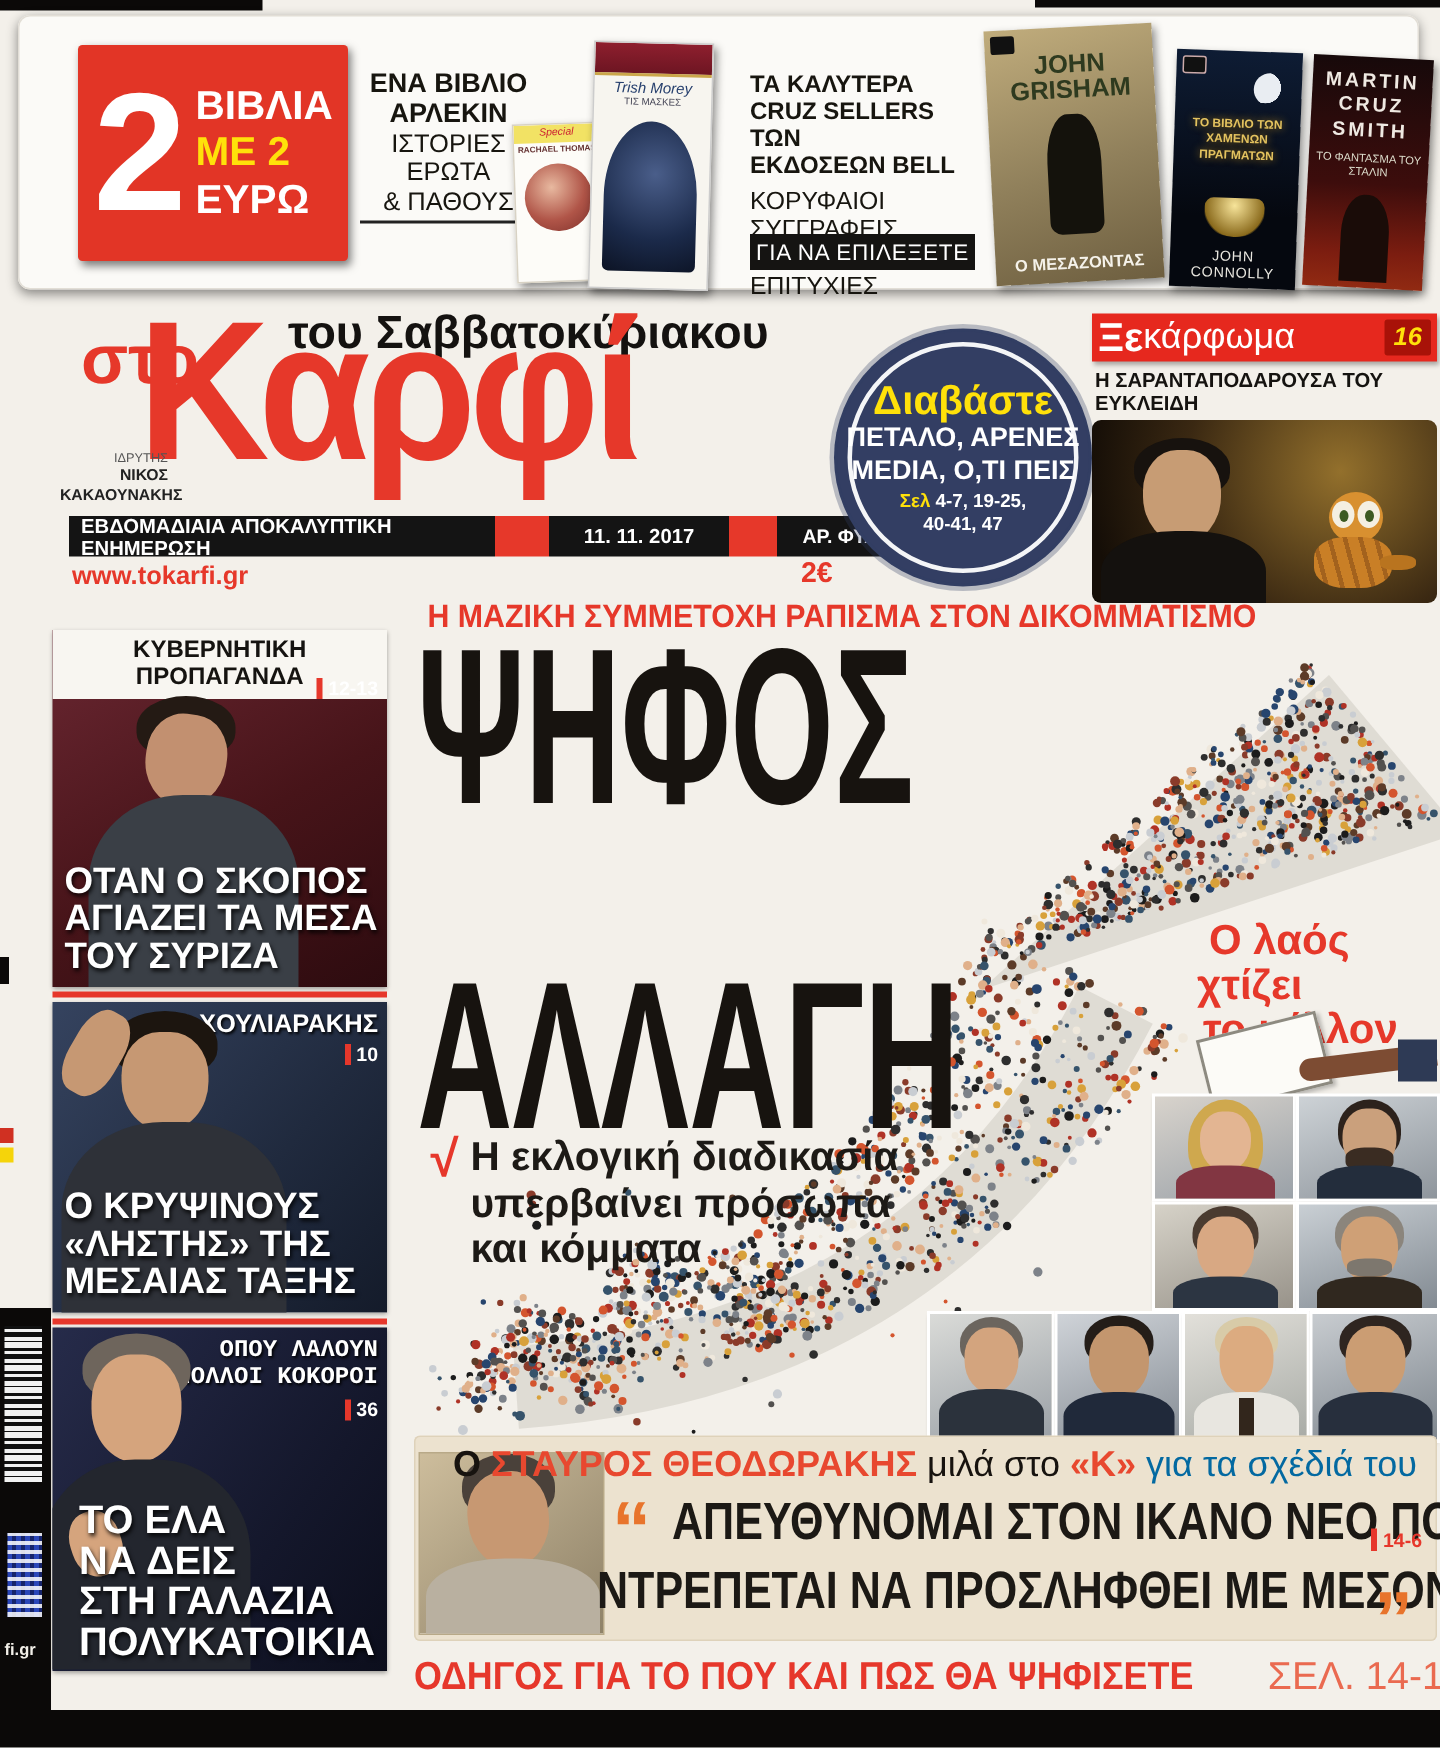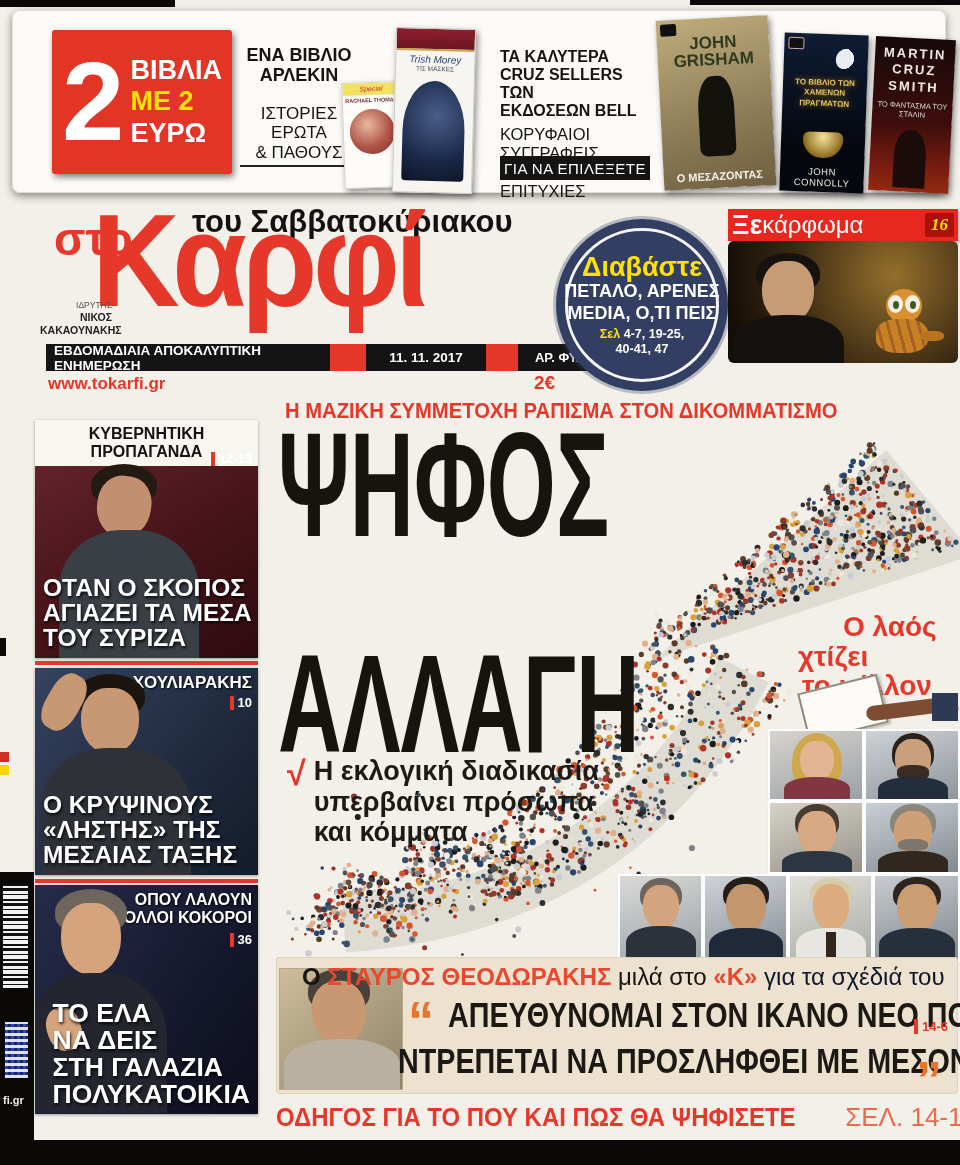--- a/index.html
+++ b/index.html
@@ -70,21 +70,21 @@
         <span class="yel">ΜΕ 2</span>
         <span>ΕΥΡΩ</span>
       </span>
     </div>
 
     <div class="abs" style="left:228px;top:36px;width:118px;text-align:center;color:#17150f;">
       <div style="font-weight:900;font-size:18px;line-height:1.1;">
         <div>ΕΝΑ ΒΙΒΛΙΟ</div>
         <div>ΑΡΛΕΚΙΝ</div>
       </div>
-      <div style="font-size:17px;line-height:1.15;margin-top:18px;">
+      <div style="font-size:17px;line-height:1.15;margin-top:0;">
         <div>ΙΣΤΟΡΙΕΣ</div>
         <div>ΕΡΩΤΑ</div>
         <div style="border-bottom:2px solid #222;padding-bottom:3px;">&amp; ΠΑΘΟΥΣ</div>
       </div>
     </div>
 
     <div class="bcover" style="left:331px;top:72px;width:57px;height:104px;background:#fdfcf8;border:1px solid #d8d2c4;transform:rotate(-2deg);">
       <div style="background:#f2e264;color:#c23;font-size:7px;font-style:italic;text-align:center;height:12px;line-height:12px;">Special</div>
       <div style="font-size:5.5px;font-weight:700;text-align:center;color:#633;margin-top:2px;">RACHAEL THOMAS</div>
       <div style="position:absolute;left:6px;top:26px;width:45px;height:45px;border-radius:50%;
@@ -178,22 +178,23 @@
       <span style="color:#fff;">4-7, 19-25,</span>
       <div style="color:#fff;">40-41, 47</div>
     </div>
   </div>
 
   <div id="xek" class="abs">
     <div id="xekbar">
       <span style="color:#fff;font-weight:900;font-size:27px;">Ξε</span>
       <span style="color:#fff;font-size:24px;">κάρφωμα</span>
       <span style="margin-left:auto;background:#a81208;color:#ffe10a;font-weight:900;font-style:italic;
-                   font-size:17px;padding:2px 6px;border-radius:2px;font-family:Liberation Serif, serif;">16</span>
-    </div>
+                   font-size:17px;padding:2px 6px;border-radius:2px;">16</span>
+    </div>
+    <div style="font-weight:900;font-size:13.5px;color:#151310;margin:5px 0 4px 2px;">Η ΣΑΡΑΝΤΑΠΟΔΑΡΟΥΣΑ ΤΟΥ ΕΥΚΛΕΙΔΗ</div>
     <div style="position:relative;height:122px;border-radius:6px;overflow:hidden;
                 background:radial-gradient(circle at 72% 28%, #93702c, #3a2812 55%, #150e07 90%);">
       <div class="fig" style="left:6px;top:10px;width:110px;height:112px;">
         <div class="fhair" style="left:22px;top:2px;width:64px;height:40px;background:#17120e;"></div>
         <div class="fface" style="left:28px;top:10px;width:52px;height:62px;background:#c79c74;"></div>
         <div class="fsuit" style="left:0px;top:64px;width:110px;height:60px;background:#14110e;"></div>
       </div>
       <div style="position:absolute;right:20px;bottom:6px;width:70px;height:70px;">
         <div style="position:absolute;left:18px;top:2px;width:36px;height:34px;border-radius:50%;background:#d89030;"></div>
         <div style="position:absolute;left:20px;top:8px;width:15px;height:18px;border-radius:50%;background:#f4efe2;"></div>
@@ -2143,21 +2144,21 @@
   <div class="abs" style="left:287px;top:756px;z-index:2;display:flex;gap:8px;">
     <span style="color:#e6372b;font-weight:900;font-size:34px;line-height:1;">√</span>
     <span style="font-weight:700;font-size:27px;color:#1d1a16;line-height:1.13;">
       <div>Η εκλογική διαδικασία</div>
       <div>υπερβαίνει πρόσωπα</div>
       <div>και κόμματα</div>
     </span>
   </div>
 
   <div class="abs redtxt" style="left:798px;top:612px;z-index:2;font-weight:700;font-size:28px;line-height:1.06;">
-    <div style="padding-left:8px;margin-left:37px;">Ο λαός</div>
+    <div style="padding-left:8px;">Ο λαός</div>
     <div>χτίζει</div>
     <div style="padding-left:4px;">το μέλλον</div>
   </div>
 
   <div class="abs" style="left:790px;top:683px;width:168px;height:50px;z-index:2;">
     <div style="position:absolute;left:12px;top:0px;width:78px;height:46px;background:#fcfbf7;
                 border:2px solid #8d8a80;transform:rotate(-14deg);box-shadow:2px 2px 3px rgba(0,0,0,.25);"></div>
     <div style="position:absolute;right:0px;top:18px;width:92px;height:15px;background:#7d4c33;
                 border-radius:8px 0 0 8px;transform:rotate(-7deg);"></div>
     <div style="position:absolute;right:0px;top:10px;width:26px;height:28px;background:#2e3a55;"></div>
@@ -2190,21 +2191,21 @@
     </div>
     <div class="ovl" style="position:absolute;left:8px;bottom:8px;font-size:24.5px;">
       <div>Ο ΚΡΥΨΙΝΟΥΣ</div>
       <div>«ΛΗΣΤΗΣ» ΤΗΣ</div>
       <div>ΜΕΣΑΙΑΣ ΤΑΞΗΣ</div>
     </div>
   </div>
   <div class="abs redrule" style="top:879px;"></div>
 
   <div class="panel abs" style="top:885px;height:229px;background:linear-gradient(125deg,#262b4a,#14172b 65%,#0c0e1c);">
-    <div style="position:absolute;right:6px;top:6px;text-align:right;font-weight:900;font-size:16px;color:#fff;text-shadow:1px 1px 2px #000;line-height:1.15;">
+    <div style="position:absolute;right:6px;top:6px;text-align:right;font-weight:900;font-size:16px;color:#fff;text-shadow:1px 1px 2px #000;line-height:1.15;font-family:Liberation Mono, monospace;">
       <div>ΟΠΟΥ ΛΑΛΟΥΝ</div>
       <div>ΠΟΛΛΟΙ ΚΟΚΟΡΟΙ</div>
     </div>
     <div class="ptag" style="position:absolute;right:6px;top:48px;">36</div>
     <div class="fig" style="left:2px;top:2px;width:130px;height:225px;">
       <div class="fhair" style="left:18px;top:2px;width:72px;height:46px;background:#6e655c;"></div>
       <div class="fface" style="left:24px;top:16px;width:60px;height:72px;background:#d5a47d;"></div>
       <div class="fsuit" style="left:-10px;top:86px;width:140px;height:140px;background:#23262e;"></div>
       <div style="position:absolute;left:10px;top:120px;width:34px;height:44px;border-radius:45%;background:#d5a47d;transform:rotate(-18deg);"></div>
     </div>
@@ -2280,21 +2281,21 @@
     <div class="fig" style="left:4px;top:12px;width:122px;height:120px;background:linear-gradient(140deg,#cdbd9c,#8f8268);overflow:hidden;box-shadow:0 0 0 1px #b8a988;">
       <div class="fhair" style="left:28px;top:0px;width:62px;height:44px;background:#4a413a;"></div>
       <div class="fface" style="left:32px;top:12px;width:54px;height:64px;background:#c79872;transform:rotate(-6deg);"></div>
       <div class="fsuit" style="left:4px;top:70px;width:116px;height:56px;background:#b9b0a0;"></div>
     </div>
     <div class="abs" style="left:26px;top:6px;z-index:2;font-size:24px;white-space:nowrap;">
       <span style="color:#17130f;font-weight:700;">Ο</span>
       <span style="color:#e8482f;font-weight:900;">ΣΤΑΥΡΟΣ ΘΕΟΔΩΡΑΚΗΣ</span>
       <span style="color:#17130f;">μιλά στο</span>
       <span style="color:#e8482f;font-weight:900;">«Κ»</span>
-      <span style="color:#0f172a;">για τα σχέδιά του</span>
+      <span style="color:#0369a1;">για τα σχέδιά του</span>
     </div>
     <div class="abs qmark" style="left:132px;top:48px;">
       <span>“</span>
     </div>
     <div class="abs" style="left:172px;top:38px;">
       <span class="qbig cond" style="transform:scaleX(.82);">ΑΠΕΥΘΥΝΟΜΑΙ ΣΤΟΝ ΙΚΑΝΟ ΝΕΟ ΠΟΥ</span>
     </div>
     <div class="abs" style="right:10px;top:62px;color:#e6372b;font-weight:700;font-size:13px;border-left:4px solid #e6372b;padding-left:4px;">
       <span>14-6</span>
     </div>

